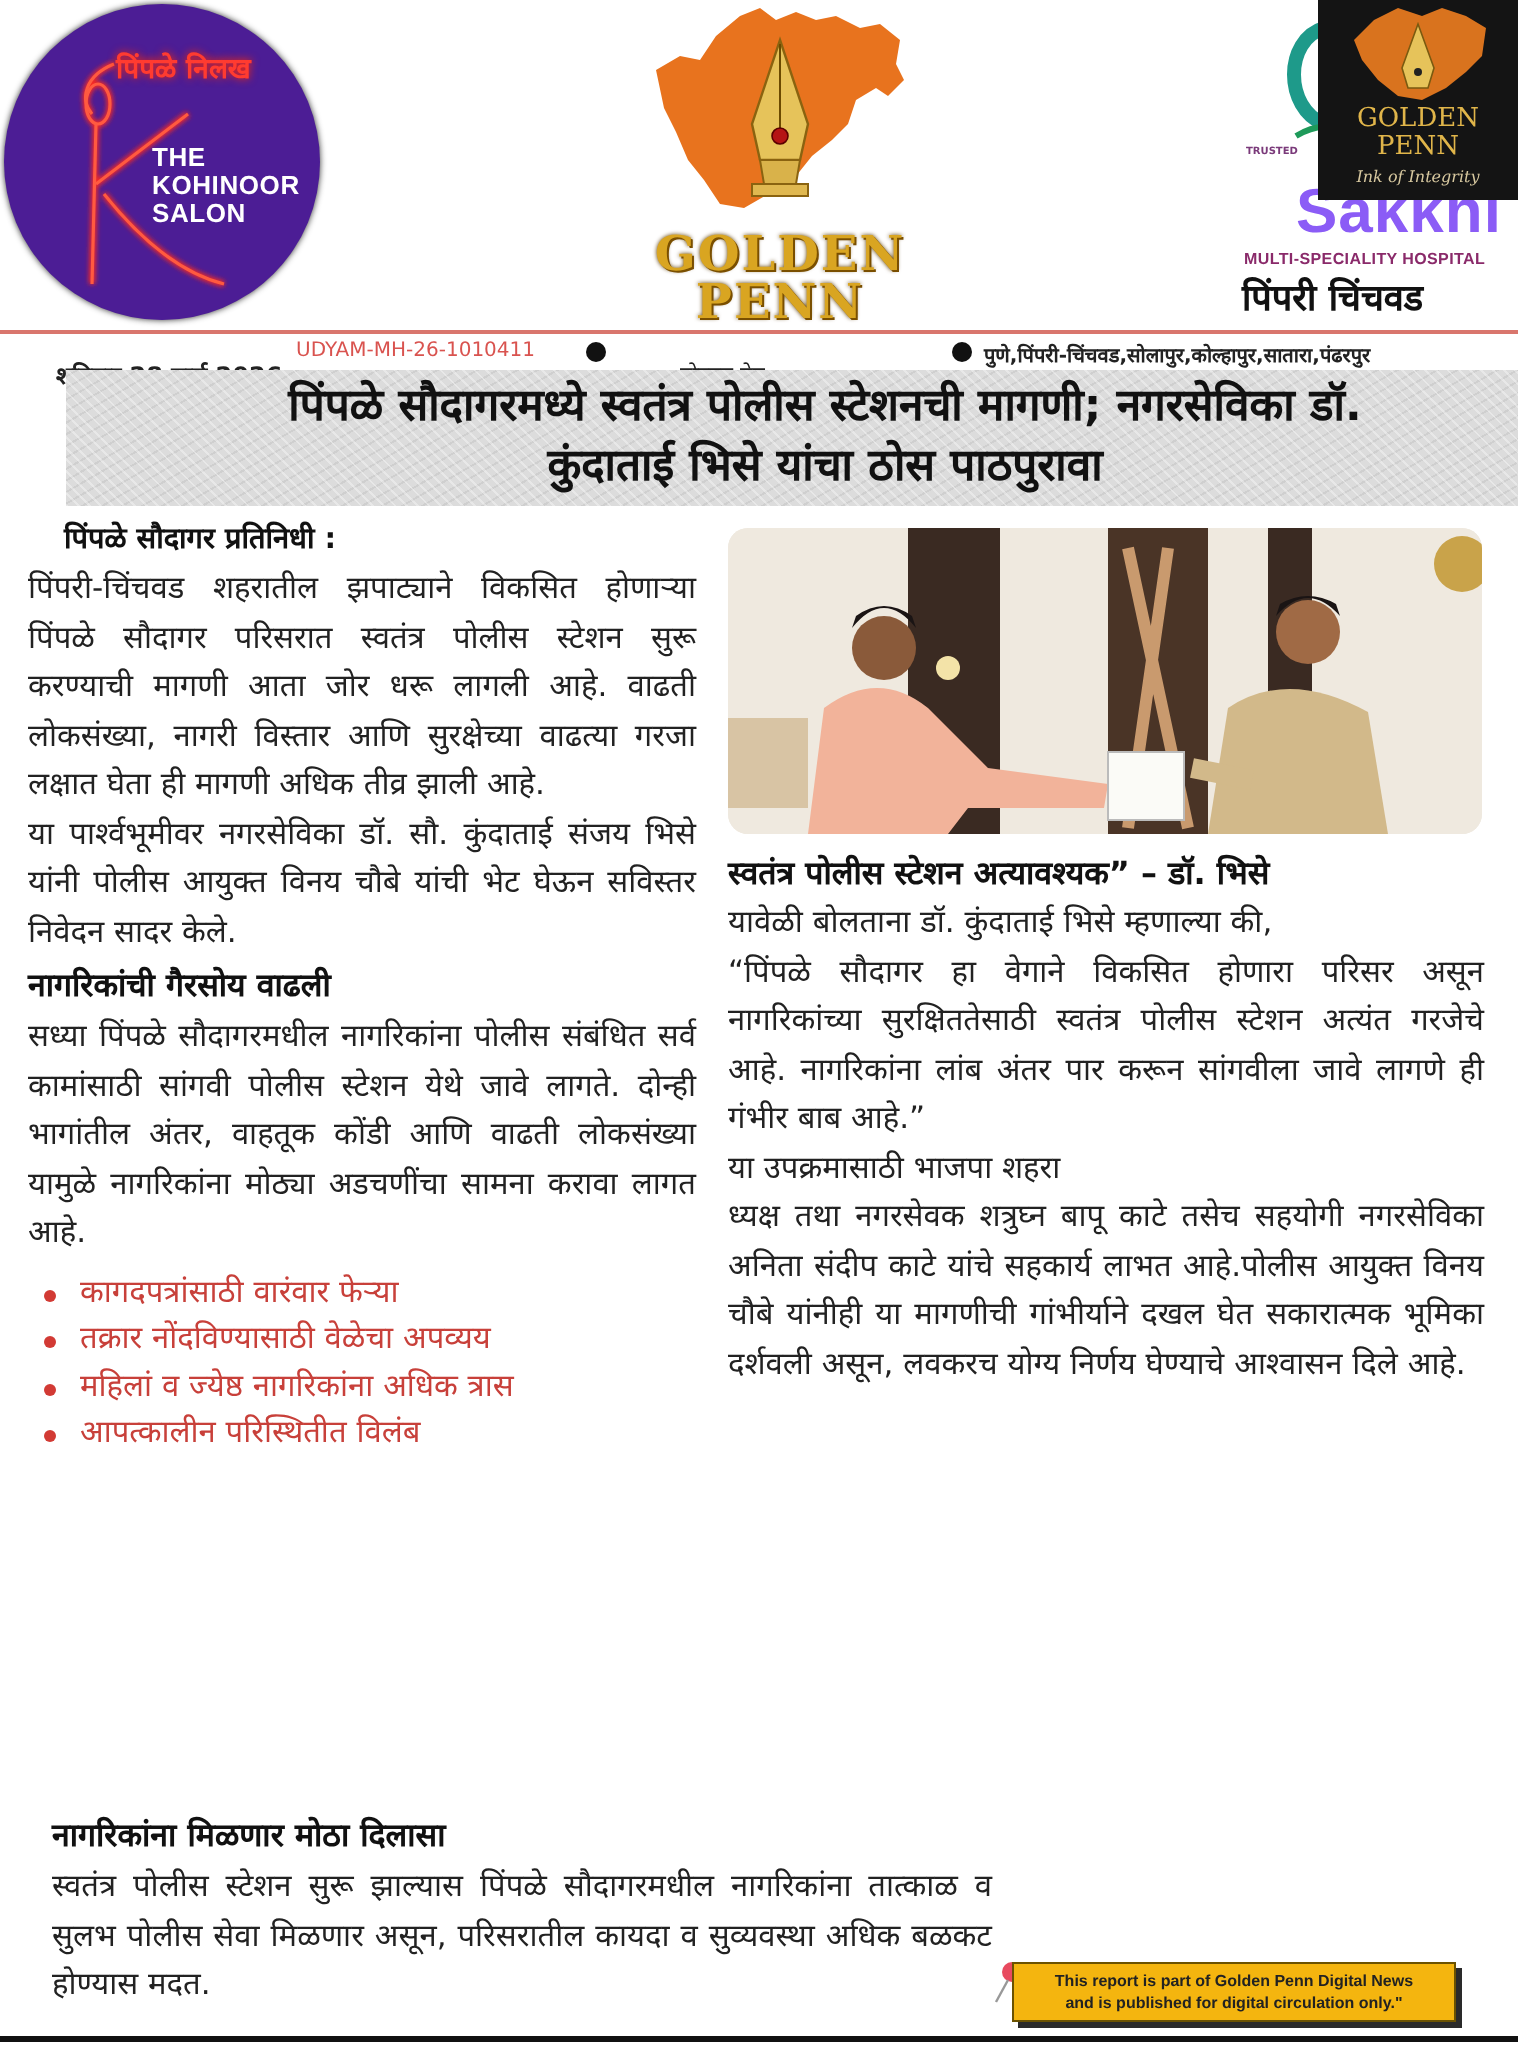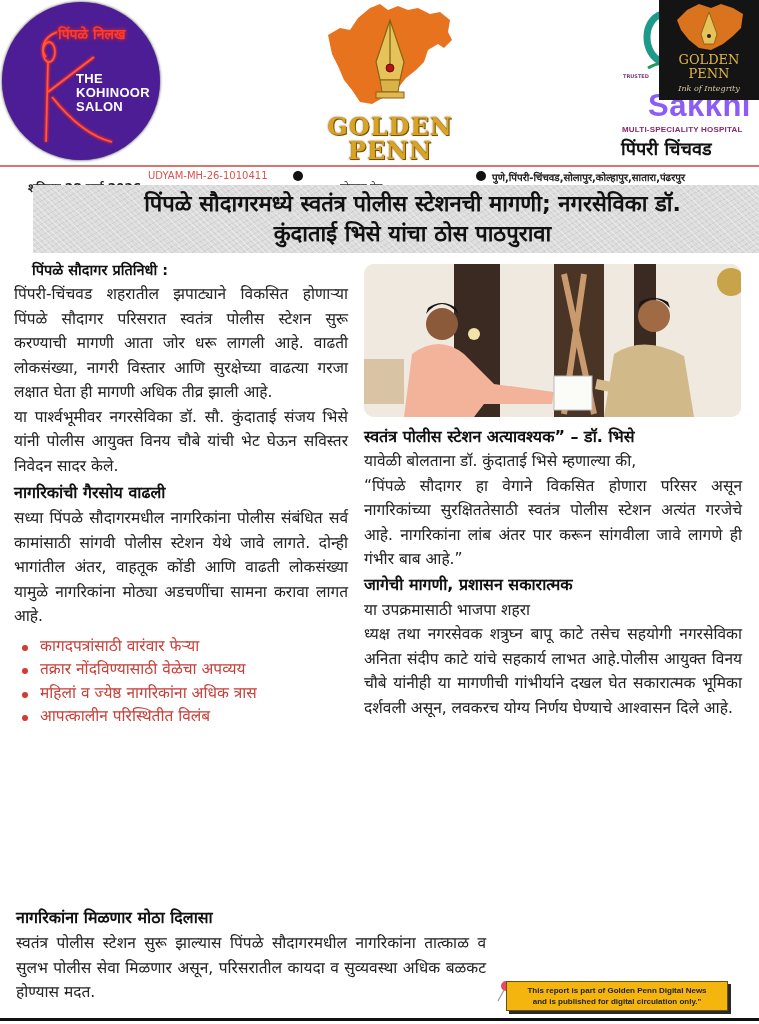--- a/index.html
+++ b/index.html
@@ -137,21 +137,21 @@
   <div class="sub" style="margin-top:2px;line-height:26px;">नागरिकांची गैरसोय वाढली</div>
   <p>सध्या पिंपळे सौदागरमधील नागरिकांना पोलीस संबंधित सर्व कामांसाठी सांगवी पोलीस स्टेशन येथे जावे लागते. दोन्ही भागांतील अंतर, वाहतूक कोंडी आणि वाढती लोकसंख्या यामुळे नागरिकांना मोठ्या अडचणींचा सामना करावा लागत आहे.</p>
   <ul class="red" style="margin-top:6px;">
     <li>कागदपत्रांसाठी वारंवार फेऱ्या</li>
     <li>तक्रार नोंदविण्यासाठी वेळेचा अपव्यय</li>
     <li>महिलां व ज्येष्ठ नागरिकांना अधिक त्रास</li>
     <li>आपत्कालीन परिस्थितीत विलंब</li>
   </ul>
 </div>
 
-<div class="abs col" style="left:16px;top:905px;width:470px;">
+<div class="abs col" style="left:26px;top:905px;width:470px;">
   <div class="sub" style="line-height:26px;">नागरिकांना मिळणार मोठा दिलासा</div>
   <p>स्वतंत्र पोलीस स्टेशन सुरू झाल्यास पिंपळे सौदागरमधील नागरिकांना तात्काळ व सुलभ पोलीस सेवा मिळणार असून, परिसरातील कायदा व सुव्यवस्था अधिक बळकट होण्यास मदत.</p>
 </div>
 
 <div class="abs photo">
   <svg width="377" height="153">
     <rect width="377" height="153" fill="#efe9df"></rect>
     <rect x="90" y="0" width="46" height="153" fill="#3a2a22"></rect>
     <rect x="190" y="0" width="50" height="153" fill="#4a3426"></rect>
     <path d="M200 10 L230 150 M220 10 L200 150" stroke="#c99a6e" stroke-width="6"></path>
@@ -167,21 +167,20 @@
     <circle cx="290" cy="52" r="16" fill="#a06a45"></circle>
     <path d="M274 44 Q290 26 306 44 L304 38 Q290 30 276 38 Z" fill="#1a1414"></path>
     <path d="M232 120 L262 126" stroke="#d2b98a" stroke-width="10"></path>
   </svg>
 </div>
 
 <div class="abs col" style="left:364px;top:424px;width:378px;">
   <div class="sub" style="line-height:25px;">स्वतंत्र पोलीस स्टेशन अत्यावश्यक” – डॉ. भिसे</div>
   <p>यावेळी बोलताना डॉ. कुंदाताई भिसे म्हणाल्या की,</p>
   <p>“पिंपळे सौदागर हा वेगाने विकसित होणारा परिसर असून नागरिकांच्या सुरक्षिततेसाठी स्वतंत्र पोलीस स्टेशन अत्यंत गरजेचे आहे. नागरिकांना लांब अंतर पार करून सांगवीला जावे लागणे ही गंभीर बाब आहे.”</p>
-  <div class="sub" style="line-height:26px;">जागेची मागणी, प्रशासन सकारात्मक</div>
   <p>या उपक्रमासाठी भाजपा शहरा</p>
   <p>ध्यक्ष तथा नगरसेवक शत्रुघ्न बापू काटे तसेच सहयोगी नगरसेविका अनिता संदीप काटे यांचे सहकार्य लाभत आहे.पोलीस आयुक्त विनय चौबे यांनीही या मागणीची गांभीर्याने दखल घेत सकारात्मक भूमिका दर्शवली असून, लवकरच योग्य निर्णय घेण्याचे आश्वासन दिले आहे.</p>
 </div>
 
 <svg class="abs pin" viewBox="0 0 14 22">
   <circle cx="9" cy="6" r="5" fill="#e84a5f"></circle>
   <path d="M7 10 L1 21" stroke="#999" stroke-width="1.2"></path>
 </svg>
 <div class="abs note">
   <div>This report is part of Golden Penn Digital News</div>

